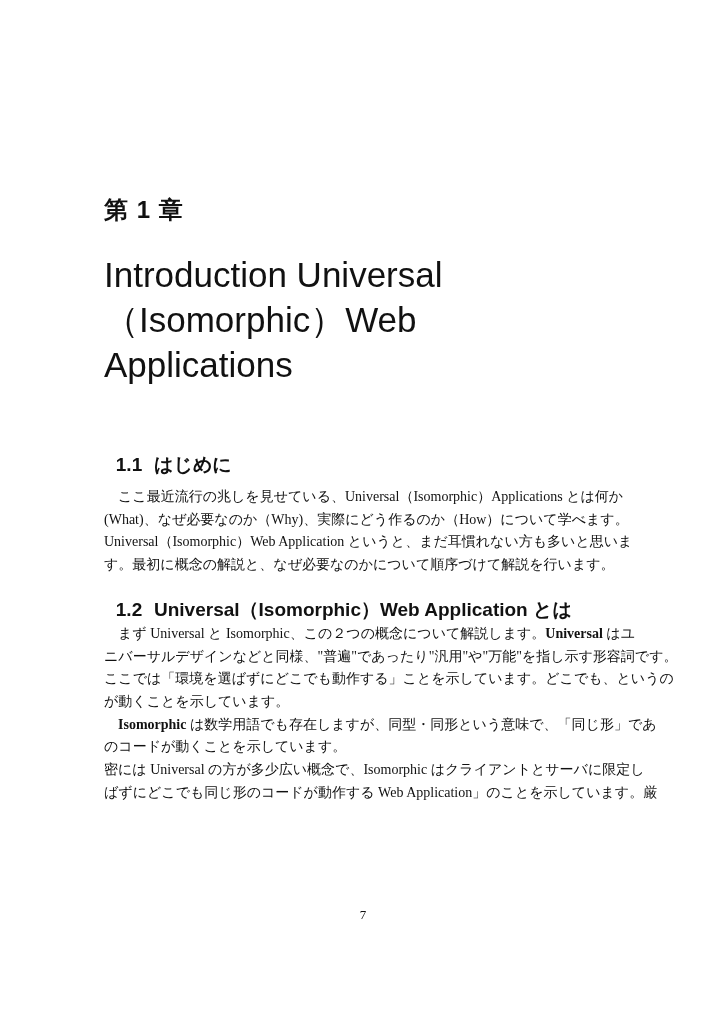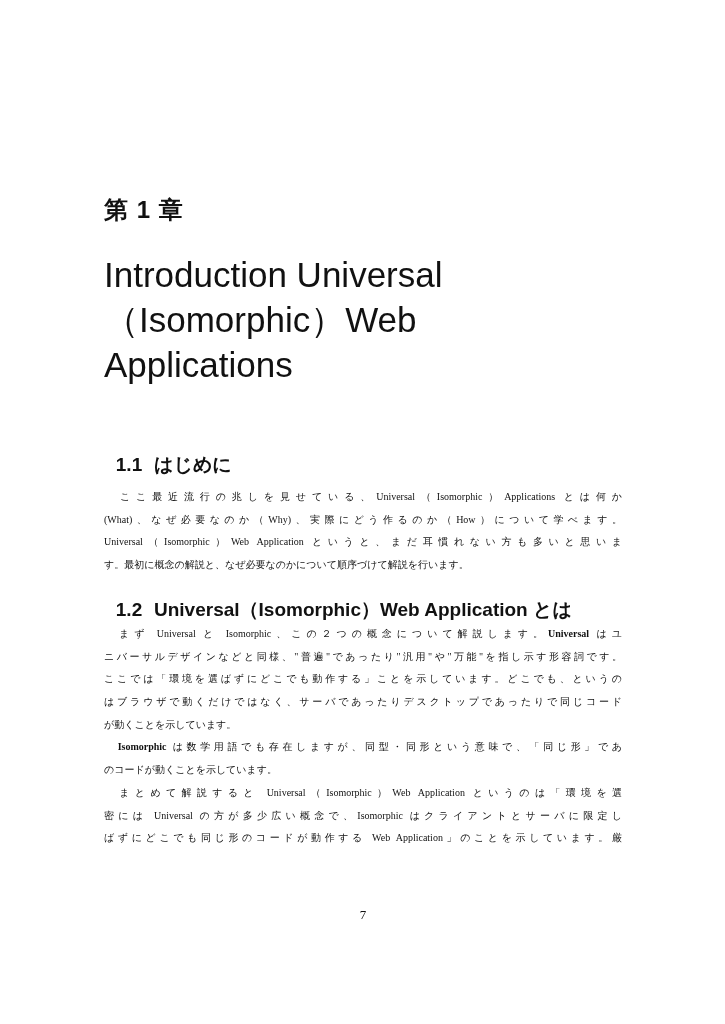--- a/index.html
+++ b/index.html
@@ -5,21 +5,21 @@
   html, body { margin: 0; padding: 0; background: #ffffff; }
   body { width: 725px; height: 1024px; position: relative; overflow: hidden; color: #111; }
   .page { position: absolute; left: 104px; width: 518px; top: 0; }
   .chapter-label { position: absolute; top: 194px; left: 0; font-family: "Liberation Sans", "DejaVu Sans", sans-serif; font-weight: bold; font-size: 24px; letter-spacing: 1px; }
   .chapter-title { position: absolute; top: 252px; left: 0; width: 518px; font-family: "Liberation Sans", "DejaVu Sans", sans-serif; font-weight: normal; font-size: 35px; line-height: 45px; margin: 0; }
   .chapter-title span { display: block; white-space: nowrap; }
   .section-heading { position: absolute; left: 0; font-family: "Liberation Sans", "DejaVu Sans", sans-serif; font-weight: bold; font-size: 19px; white-space: nowrap; margin: 0; }
   .section-heading .num { display: inline-block; width: 50px; text-align: center; }
   .sec1 { top: 452px; }
   .sec2 { top: 597px; }
-  .para-block { position: absolute; left: 0; width: 518px; font-family: "Liberation Serif", "DejaVu Serif", serif; font-size: 10px; line-height: 22.7px; }
+  .para-block { position: absolute; left: 0; width: 518px; font-family: "Liberation Serif", "DejaVu Serif", serif; font-size: 14px; line-height: 22.7px; }
   .line { display: block; white-space: nowrap; text-align: justify; text-align-last: justify; height: 22.7px; }
   .line.last { text-align-last: left; }
   .b1 { top: 486px; }
   .b2 { top: 623px; }
   .bold { font-weight: bold; margin-top: 40px; }
   .page-number { position: absolute; top: 907px; left: 0; width: 518px; text-align: center; font-family: "Liberation Serif", "DejaVu Serif", serif; font-size: 13px; }
 </style>
 </head>
 <body>
 
@@ -44,23 +44,21 @@
   </div>
 
   <h2 class="section-heading sec2">
     <span class="num">1.2</span><span>Universal（Isomorphic）Web Application とは</span>
   </h2>
 
   <div class="para-block b2">
     <span class="line"><span>　まず Universal と Isomorphic、この２つの概念について解説します。</span><span class="bold">Universal</span><span> はユ</span></span>
     <span class="line"><span>ニバーサルデザインなどと同様、"普遍"であったり"汎用"や"万能"を指し示す形容詞です。</span></span>
     <span class="line"><span>ここでは「環境を選ばずにどこでも動作する」ことを示しています。どこでも、というの</span></span>
-    <span class="line"><span>はブラウザで動くだけではなく、サーバであったりデスクトップであったりで同じコード</span></span>
     <span class="line last"><span>が動くことを示しています。</span></span>
     <span class="line"><span>　</span><span class="bold">Isomorphic</span><span> は数学用語でも存在しますが、同型・同形という意味で、「同じ形」であ</span></span>
     <span class="line last"><span>のコードが動くことを示しています。</span></span>
-    <span class="line"><span>　まとめて解説すると Universal（Isomorphic）Web Application というのは「環境を選</span></span>
     <span class="line"><span>密には Universal の方が多少広い概念で、Isomorphic はクライアントとサーバに限定し</span></span>
     <span class="line"><span>ばずにどこでも同じ形のコードが動作する Web Application」のことを示しています。厳</span></span>
   </div>
 
   <div class="page-number">7</div>
 </div>
 
 </body></html>

